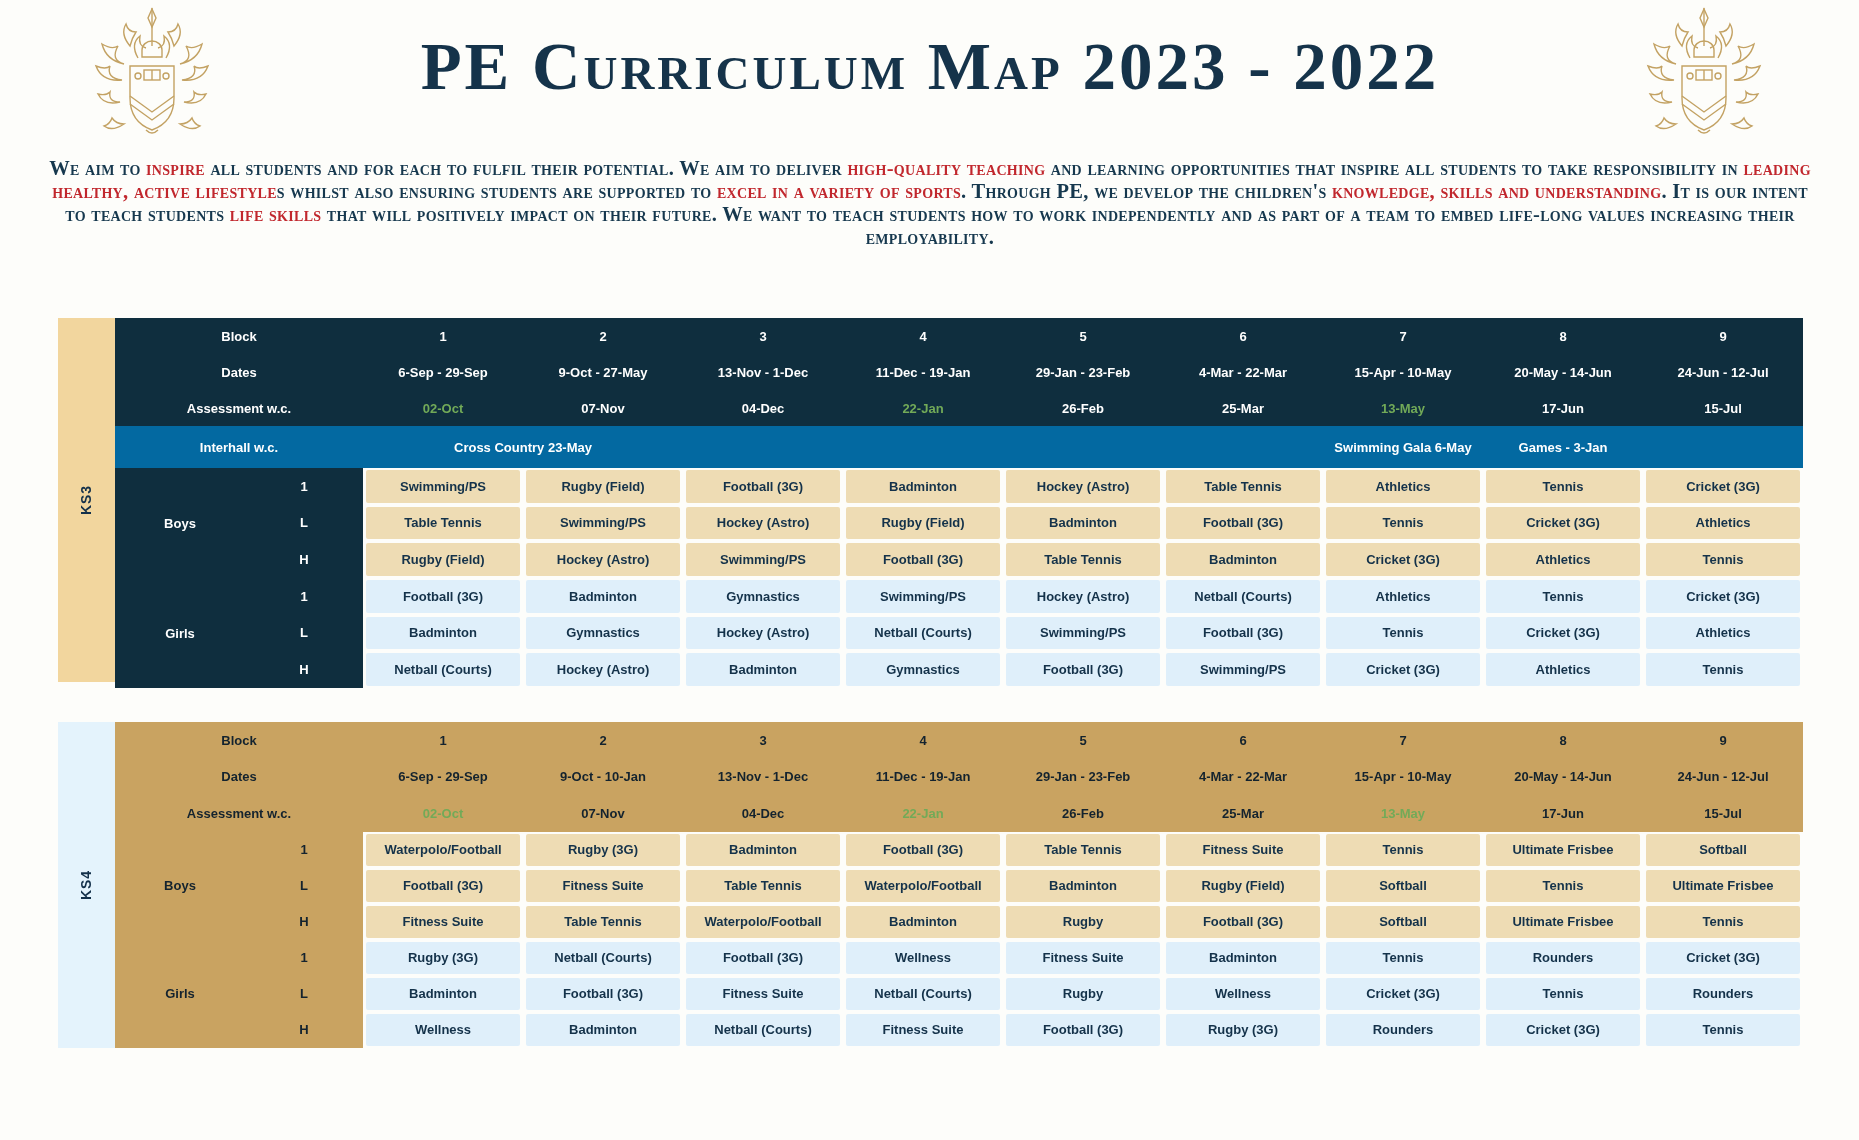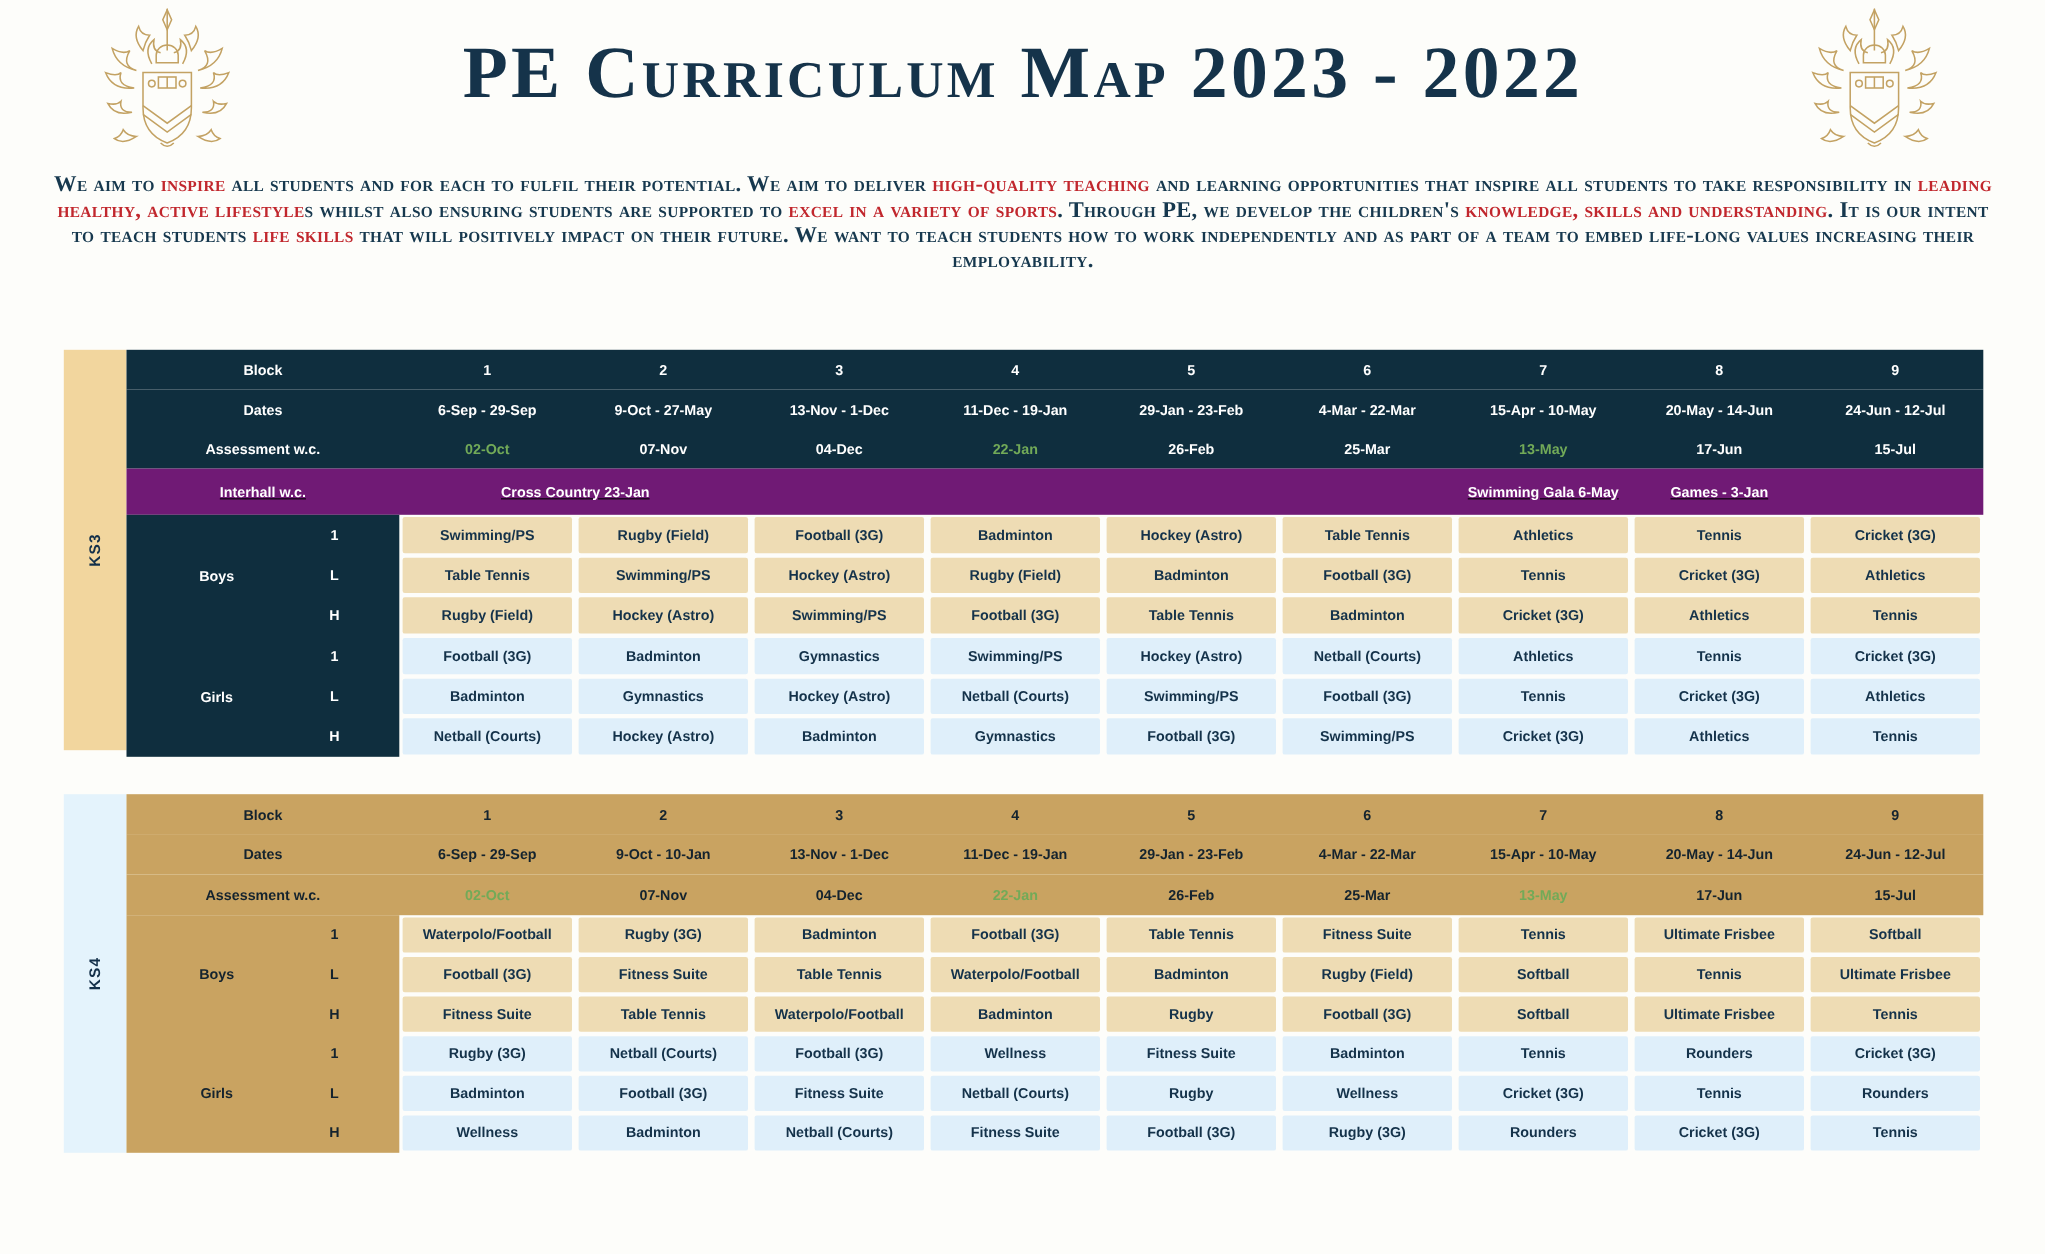--- a/index.html
+++ b/index.html
@@ -31,21 +31,21 @@
   .tbody{position:absolute;left:57px;top:0;width:1688px;height:100%;}
   .hrow{display:grid;grid-template-columns:248px repeat(9,160px);}
   .hcell{display:flex;align-items:center;justify-content:center;
     font-weight:700;font-size:13px;white-space:nowrap;}
   .sports{position:relative;}
   .backdrop{position:absolute;left:0;top:0;width:248px;height:100%;}
   .srow{display:grid;grid-template-columns:130px 118px repeat(9,160px);position:relative;}
   .letter{display:flex;align-items:center;justify-content:center;font-weight:700;font-size:13px;}
   .scell{margin:2px 3px;display:flex;align-items:center;justify-content:center;
     font-weight:700;font-size:13px;border-radius:2px;white-space:nowrap;}
-  .glabel{position:absolute;left:17px;width:130px;display:flex;align-items:center;
+  .glabel{position:absolute;left:0;width:130px;display:flex;align-items:center;
     justify-content:center;font-weight:700;font-size:13px;}
 </style>
 </head>
 <body>
 
 <svg class="crest crest-left" viewBox="0 0 160 150" fill="none" stroke="#c3a263" stroke-width="1.4">
   <line x1="80" y1="2" x2="80" y2="40"></line>
   <path d="M80 3 l4 9 -4 9 -4 -9 z"></path>
   <path d="M70 44 a10 9 0 0 1 20 0 v7 h-20 z"></path>
   <path d="M66 52 q-8 -14 2 -22 q-2 10 6 12"></path>
@@ -134,23 +134,23 @@
         <div class="hcell" style="color: rgb(114, 170, 88); grid-column: 2;">02-Oct</div>
         <div class="hcell" style="color: rgb(255, 255, 255); grid-column: 3;">07-Nov</div>
         <div class="hcell" style="color: rgb(255, 255, 255); grid-column: 4;">04-Dec</div>
         <div class="hcell" style="color: rgb(114, 170, 88); grid-column: 5;">22-Jan</div>
         <div class="hcell" style="color: rgb(255, 255, 255); grid-column: 6;">26-Feb</div>
         <div class="hcell" style="color: rgb(255, 255, 255); grid-column: 7;">25-Mar</div>
         <div class="hcell" style="color: rgb(114, 170, 88); grid-column: 8;">13-May</div>
         <div class="hcell" style="color: rgb(255, 255, 255); grid-column: 9;">17-Jun</div>
         <div class="hcell" style="color: rgb(255, 255, 255); grid-column: 10;">15-Jul</div>
       </div>
-      <div class="hrow" style="background: #701a75; height: 42px; text-decoration: underline;">
+      <div class="hrow" style="background: #0369a1; height: 42px;">
         <div class="hcell" style="color: rgb(255, 255, 255);">Interhall w.c.</div>
-        <div class="hcell" style="color: rgb(255, 255, 255); grid-column: 2 / span 2;">Cross Country 23-Jan</div>
+        <div class="hcell" style="color: rgb(255, 255, 255); grid-column: 2 / span 2;">Cross Country 23-May</div>
         <div class="hcell" style="color: rgb(255, 255, 255); grid-column: 8 / span 1;">Swimming Gala 6-May</div>
         <div class="hcell" style="color: rgb(255, 255, 255); grid-column: 9 / span 1;">Games - 3-Jan</div>
       </div>
       <div class="sports">
         <div class="backdrop" style="background: rgb(15, 46, 62);"></div>
         <div class="srow" style="height: 36.67px;">
           <div></div>
           <div class="letter" style="color: rgb(255, 255, 255);">1</div>
           <div class="scell" style="background: rgb(238, 220, 180); color: rgb(20, 50, 74);">Swimming/PS</div>
           <div class="scell" style="background: rgb(238, 220, 180); color: rgb(20, 50, 74);">Rugby (Field)</div>

